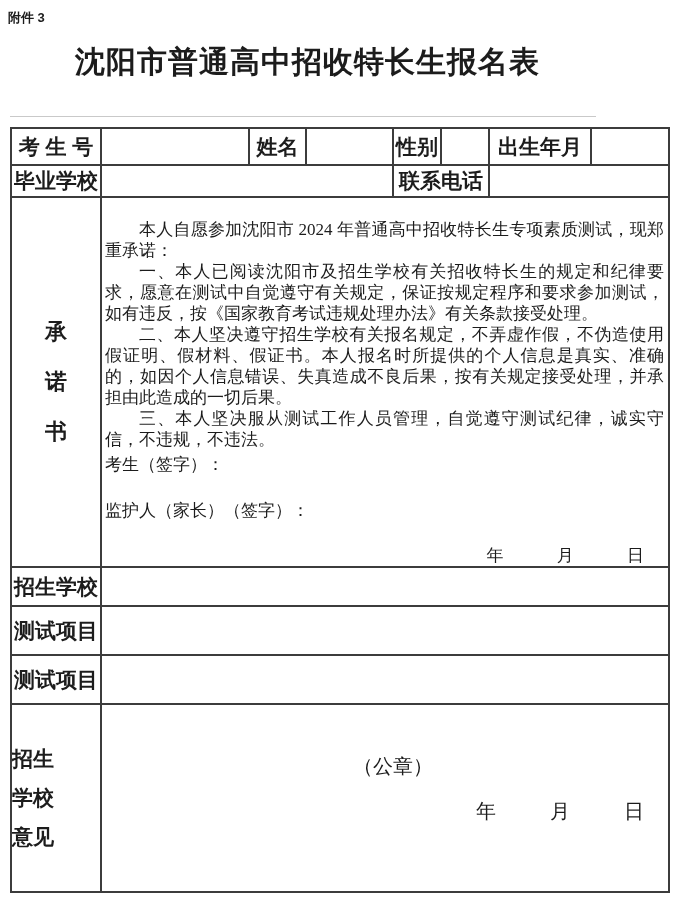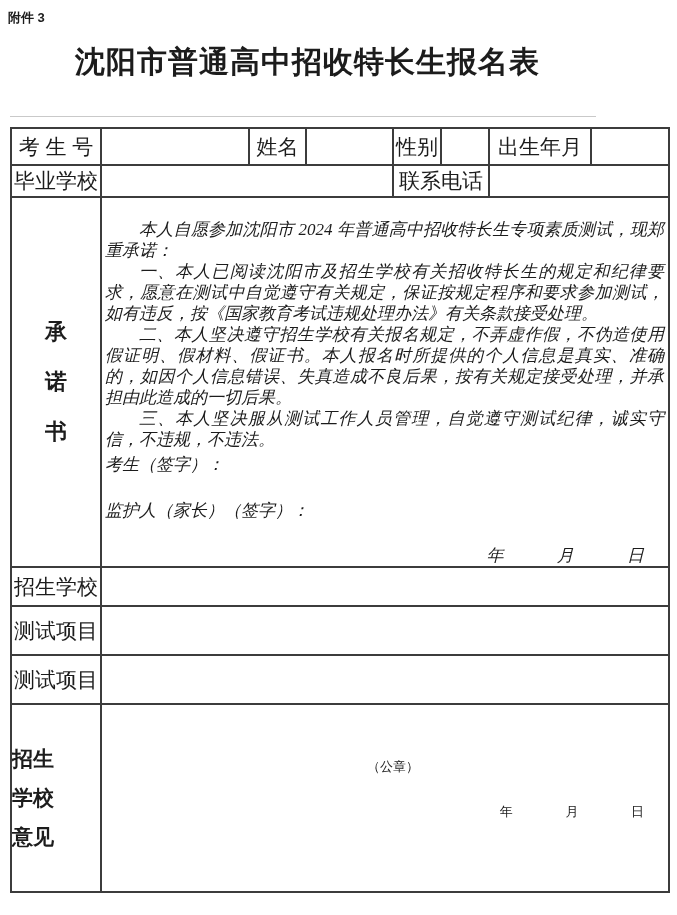--- a/index.html
+++ b/index.html
@@ -31,60 +31,59 @@
     width: 658px;
     border-collapse: collapse; table-layout: fixed;
   }
   table.form td {
     border: 2px solid #3c3c3c;
     vertical-align: middle;
     overflow: hidden;
   }
   td.lbl {
     text-align: center;
-    font-weight: 400;
+    font-weight: 700;
     font-size: 21px;
     font-family: "Liberation Sans", sans-serif;
     white-space: nowrap;
   }
   td.val { background: #ffffff; }
   
   td.pledge-label-cell { text-align: center; }
   .vlabel {
     display: flex; flex-direction: column; align-items: center; justify-content: center;
     gap: 20px; height: 100%;
     font-size: 22px; font-weight: 600;
   }
   td.pledge-content {
     vertical-align: top;
     font-family: "Liberation Serif", serif;
     font-size: 17px; line-height: 21px;
     padding: 21px 4px 0 3px;
-    font-style: italic;
   }
   .pledge-content p { text-indent: 2em; text-align: justify; }
   .sign-line { margin-top: 4px; text-indent: 0; }
   .sign-line.guardian { margin-top: 25px; }
   .date-line {
     margin-top: 24px;
     text-align: right; padding-right: 20px;
   }
   .date-line .dchar { display: inline-block; }
   .date-line .dchar + .dchar { margin-left: 49px; }
   
   td.opinion-label-cell { text-align: center; }
   .vlabel2 {
     display: flex; flex-direction: column; align-items: flex-start; justify-content: center;
     gap: 17px; height: 100%;
     font-size: 21px; font-weight: 600; line-height: 22px;
   }
   td.opinion-content {
     vertical-align: bottom;
-    font-family: Liberation Sans, sans-serif;
-    font-size: 13px; line-height: 21px;
+    font-family: Liberation Serif, serif;
+    font-size: 20px; line-height: 21px;
     padding: 0 4px 18px 20px;
   }
   .seal-line { text-align: center; margin-bottom: 12px; }
 </style>
 </head>
 <body>
 
 <div class="attachment">附件 3</div>
 <div class="doc-title">沈阳市普通高中招收特长生报名表</div>
 <div class="hairline"></div>

